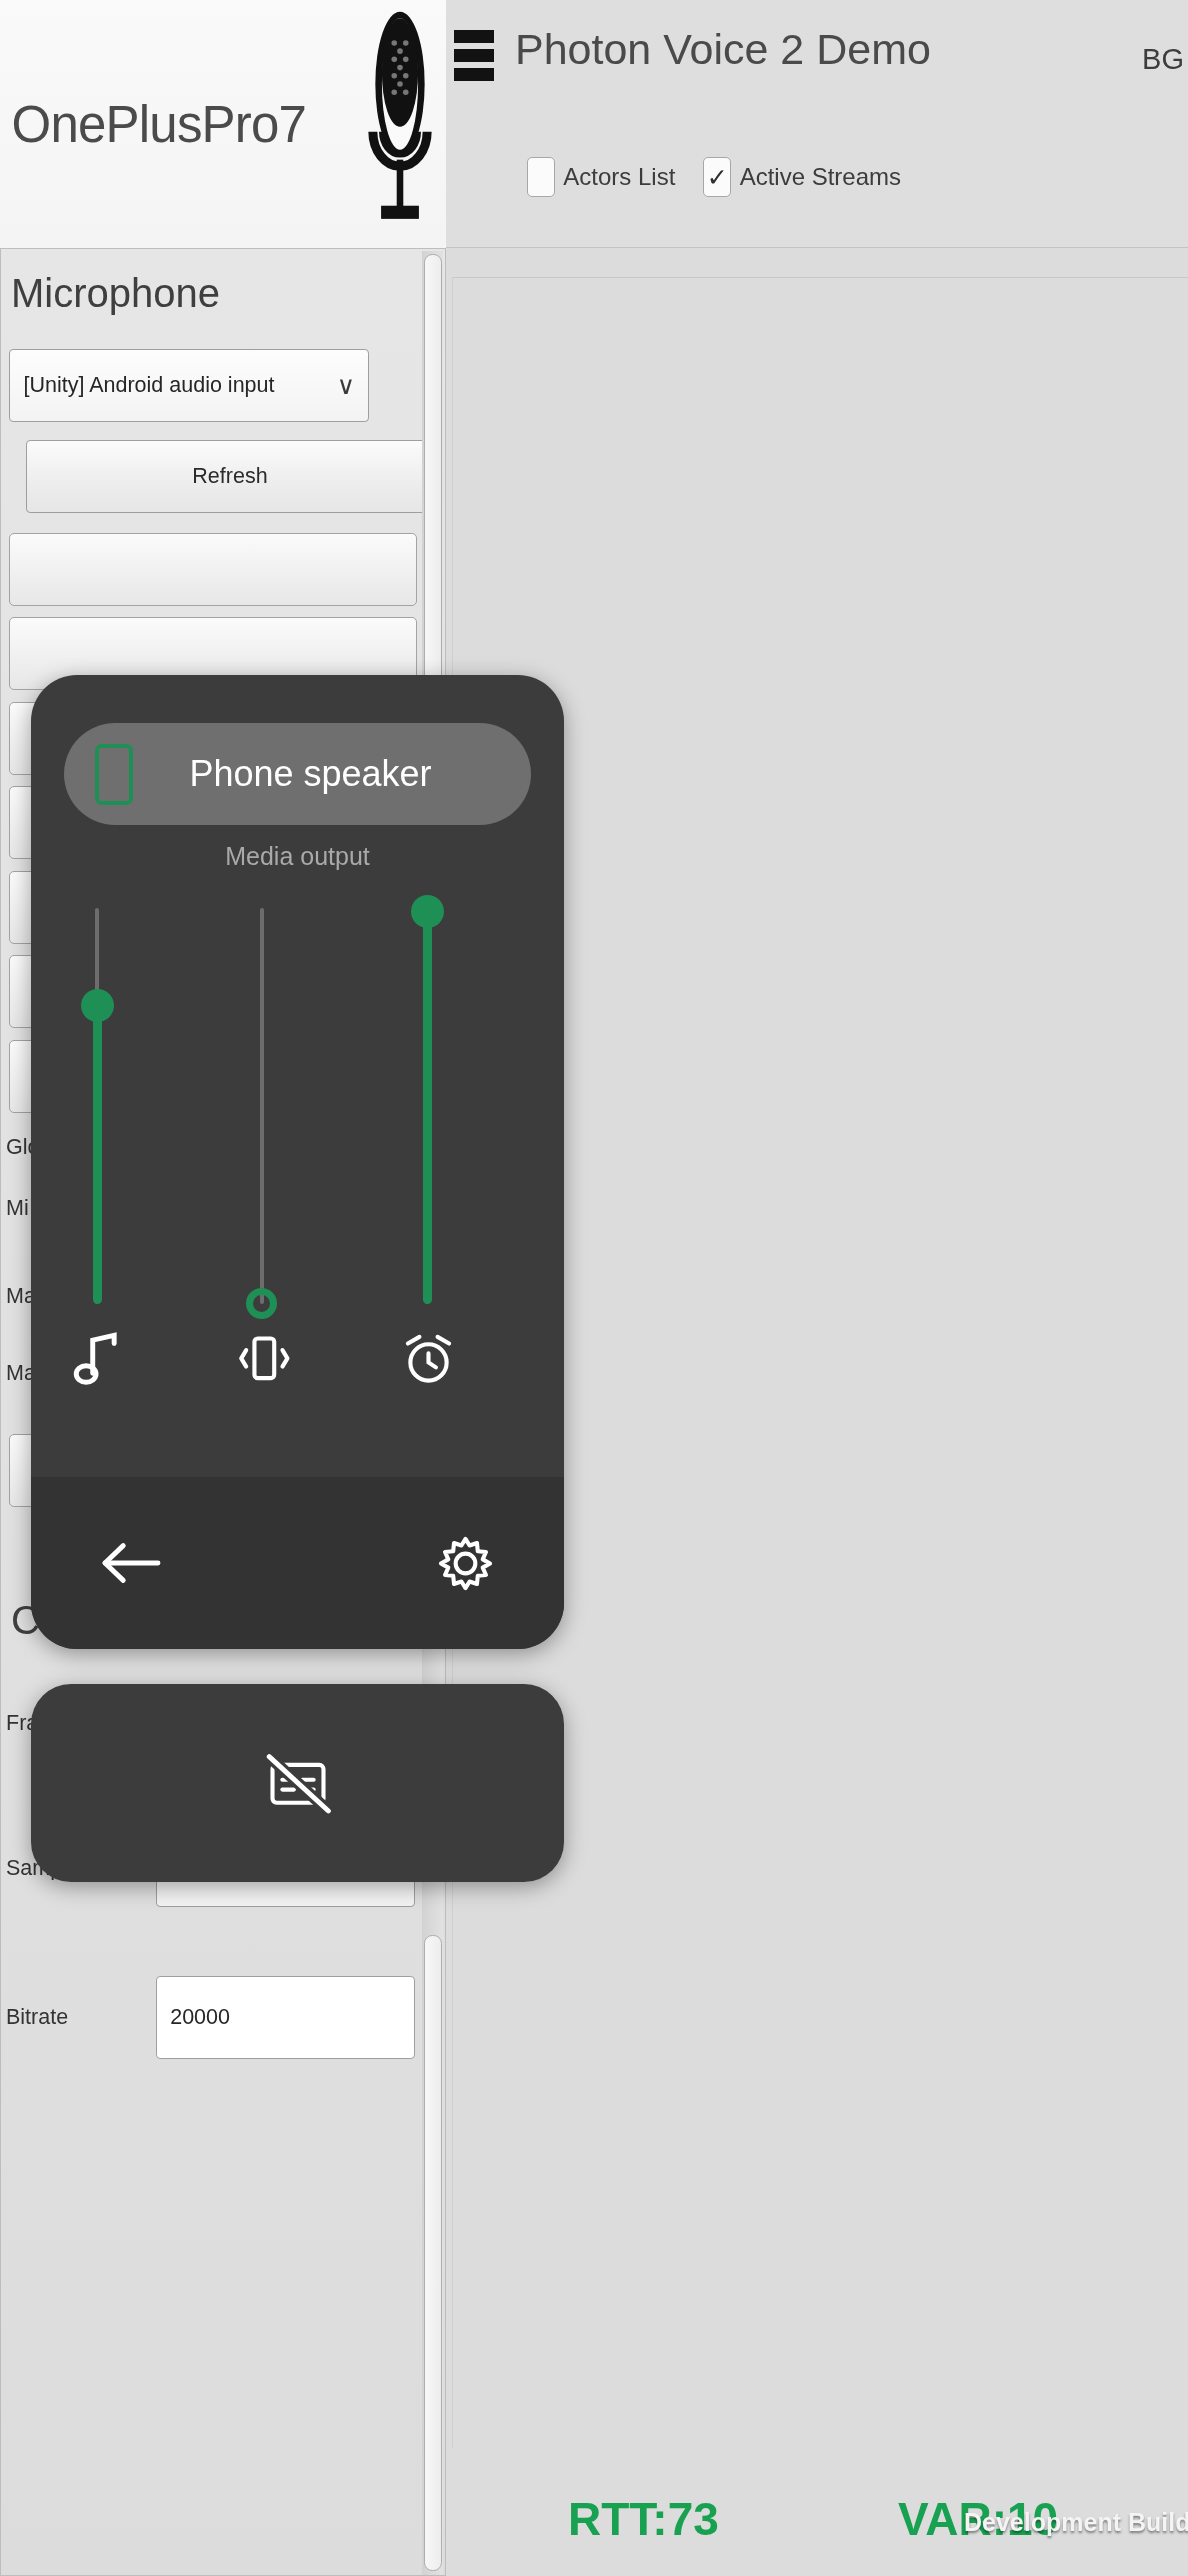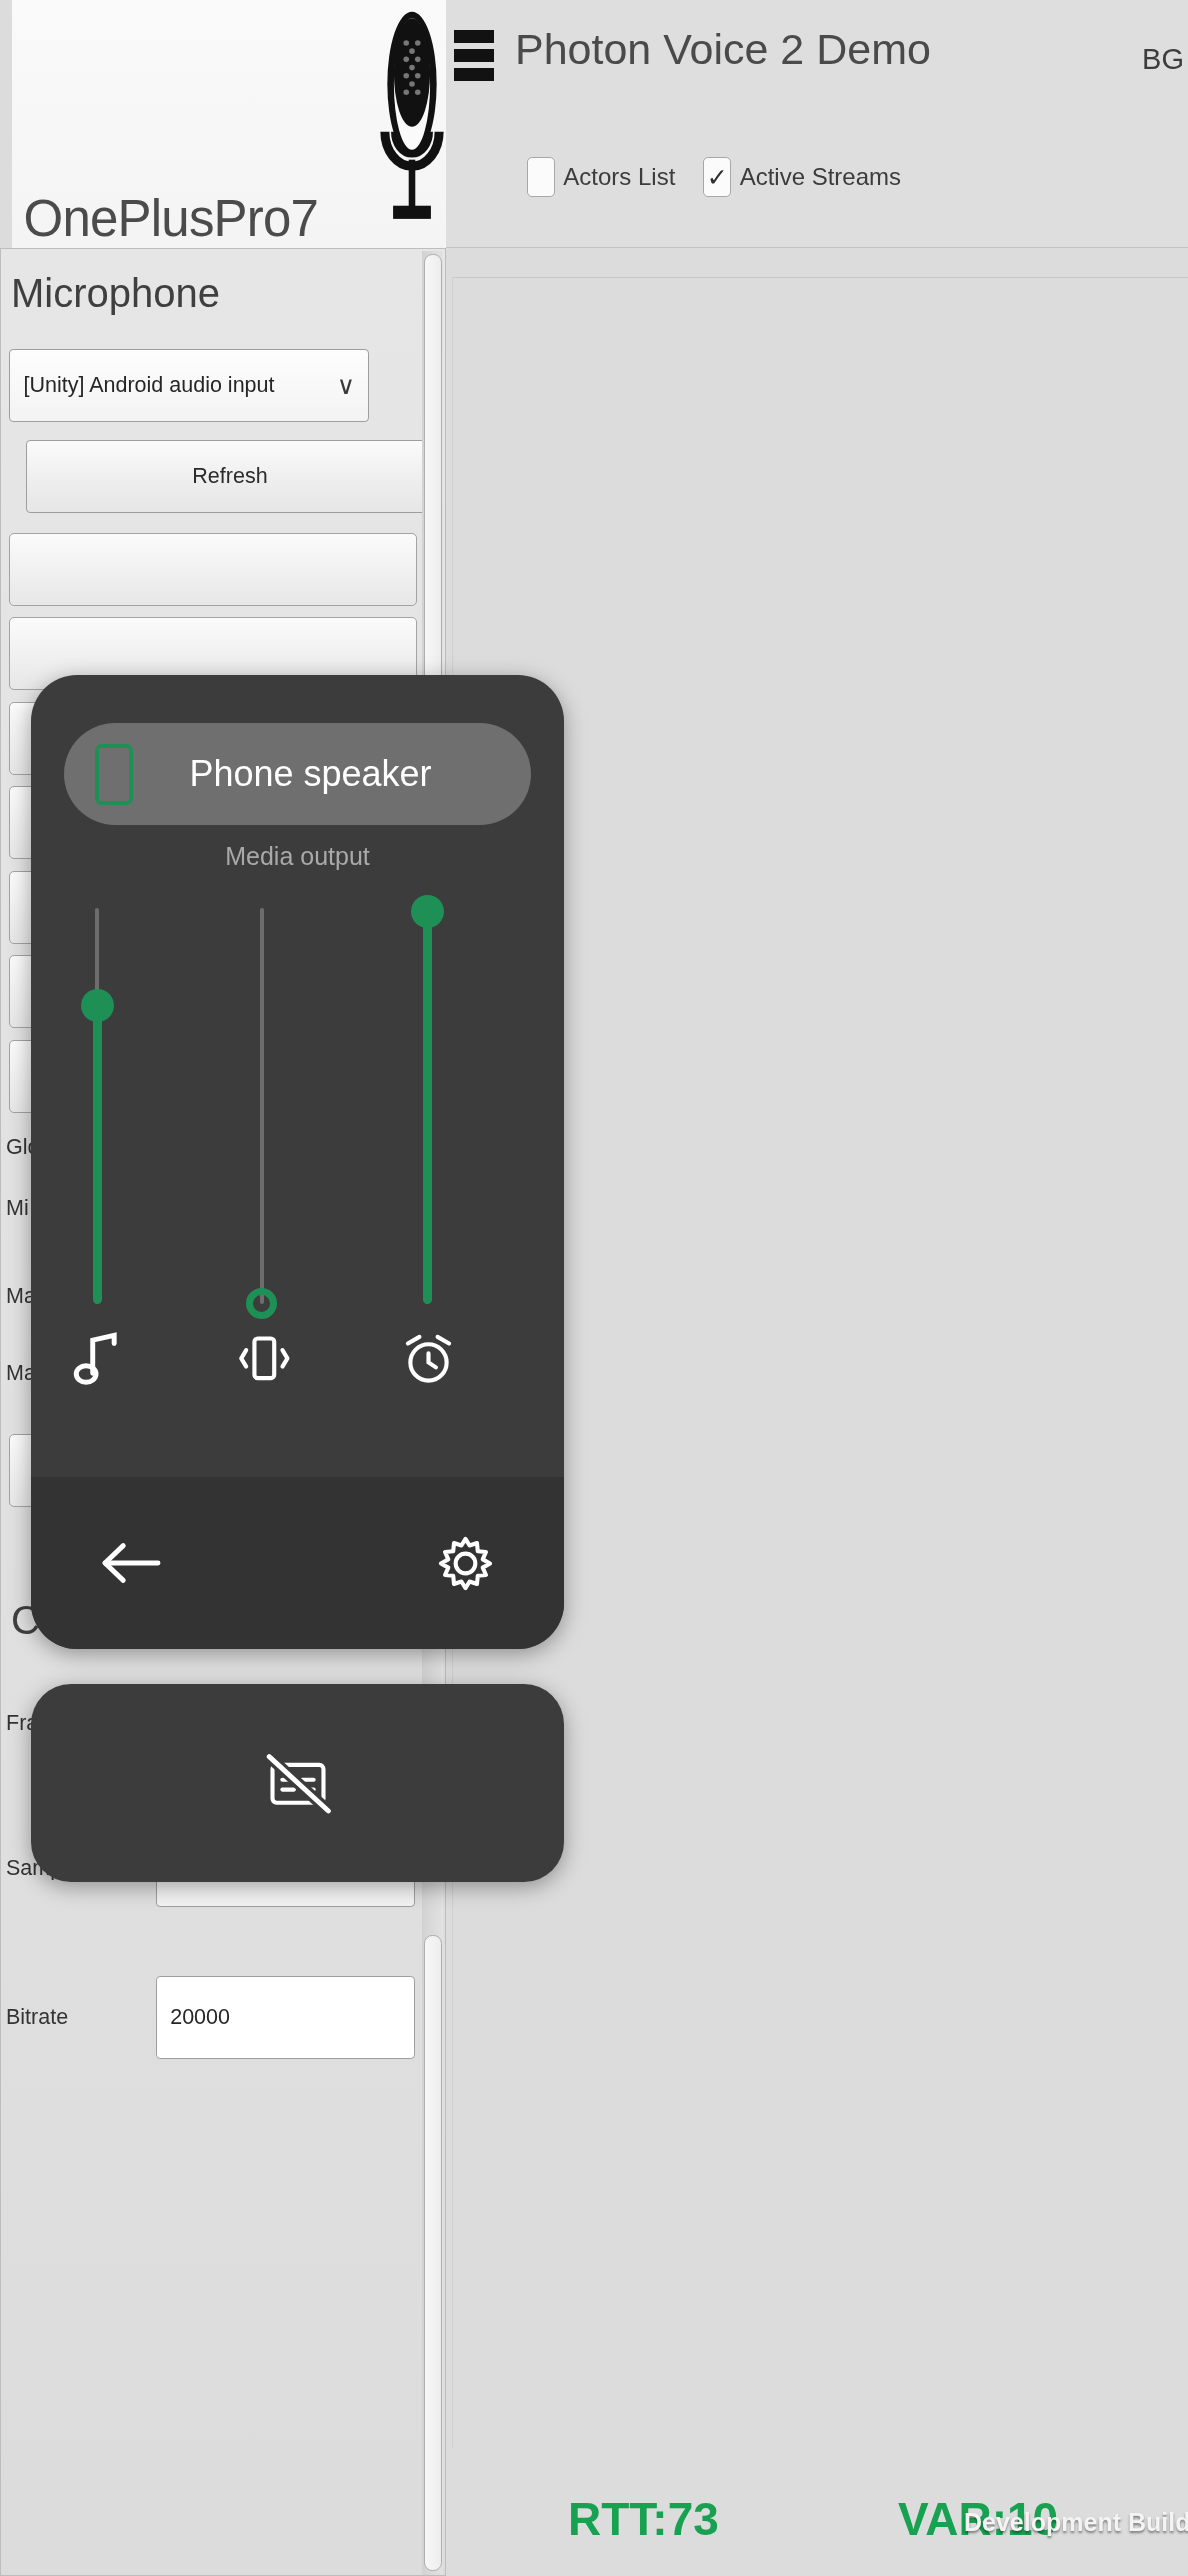--- a/index.html
+++ b/index.html
@@ -25,23 +25,23 @@
     color: #262626;
     display: flex; align-items: center;
     padding: 0 13.2px;
     font-size: 21.5px;
   }
   .imgui-field.white { background:#ffffff; }
   .chev { margin-left: auto; font-size: 25px; color:#3a3a3a; line-height: 1; }
 
   
   .device-head {
-    position: absolute; left: 12px; top: 0; width: 446px; height: 248px;
+    position: absolute; left: 0; top: 0; width: 446px; height: 248px;
     background: linear-gradient(180deg,#fafafa 0%,#f4f4f4 100%);
-    display: flex; align-items: flex-end;
+    display: flex; align-items: center;
   }
   .device-name {
     font-size: 51px; color: #4b4b4b; letter-spacing: -0.8px;
     margin-left: 11.6px; white-space: nowrap;
   }
   .mic-glyph { position: absolute; left: 363px; top: 8.3px; width: 74px; height: 231px; }
 
   .app-head {
     position: absolute; left: 446px; top: 0; width: 743px; height: 248px;
     background: #dedede;

